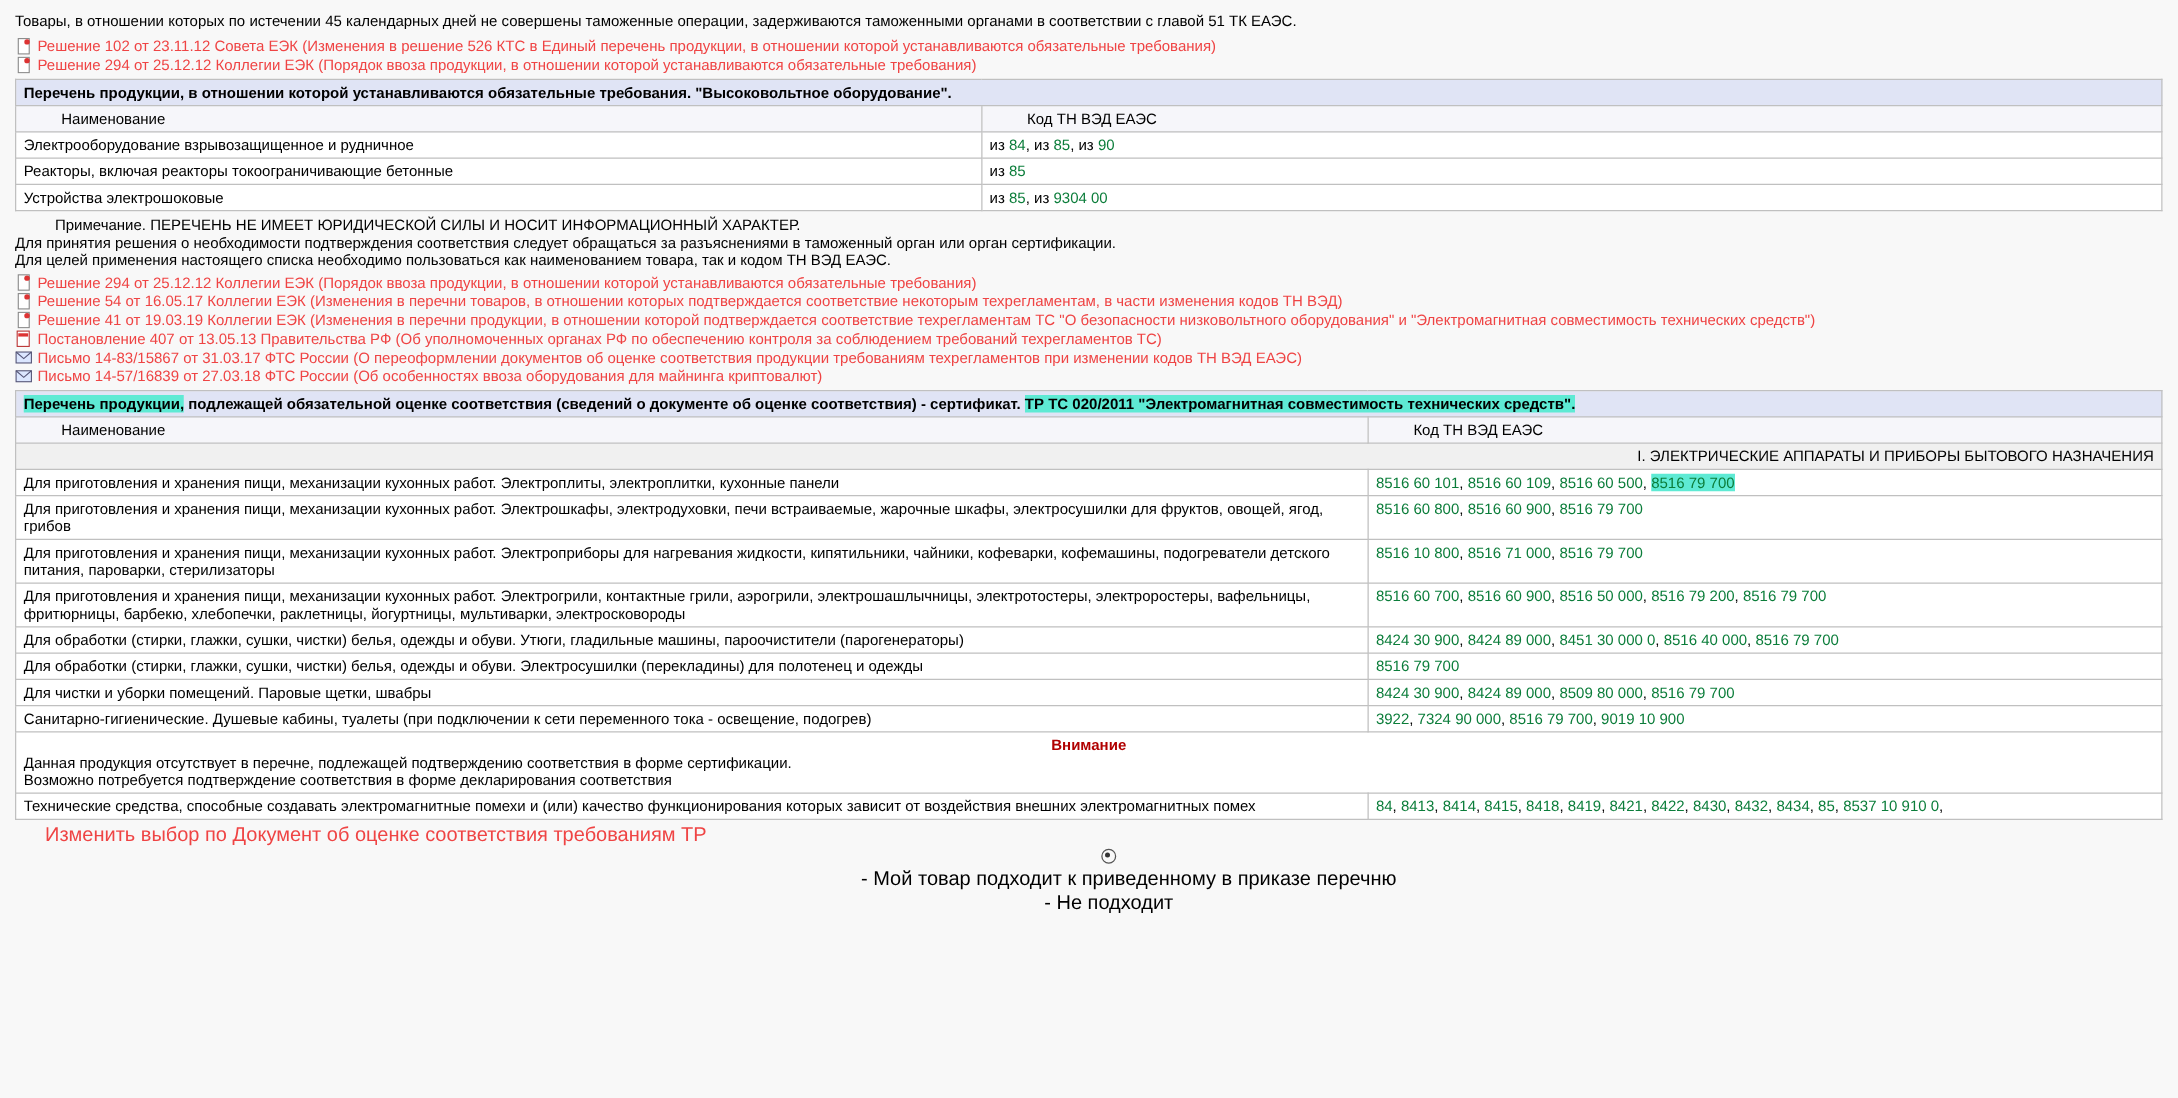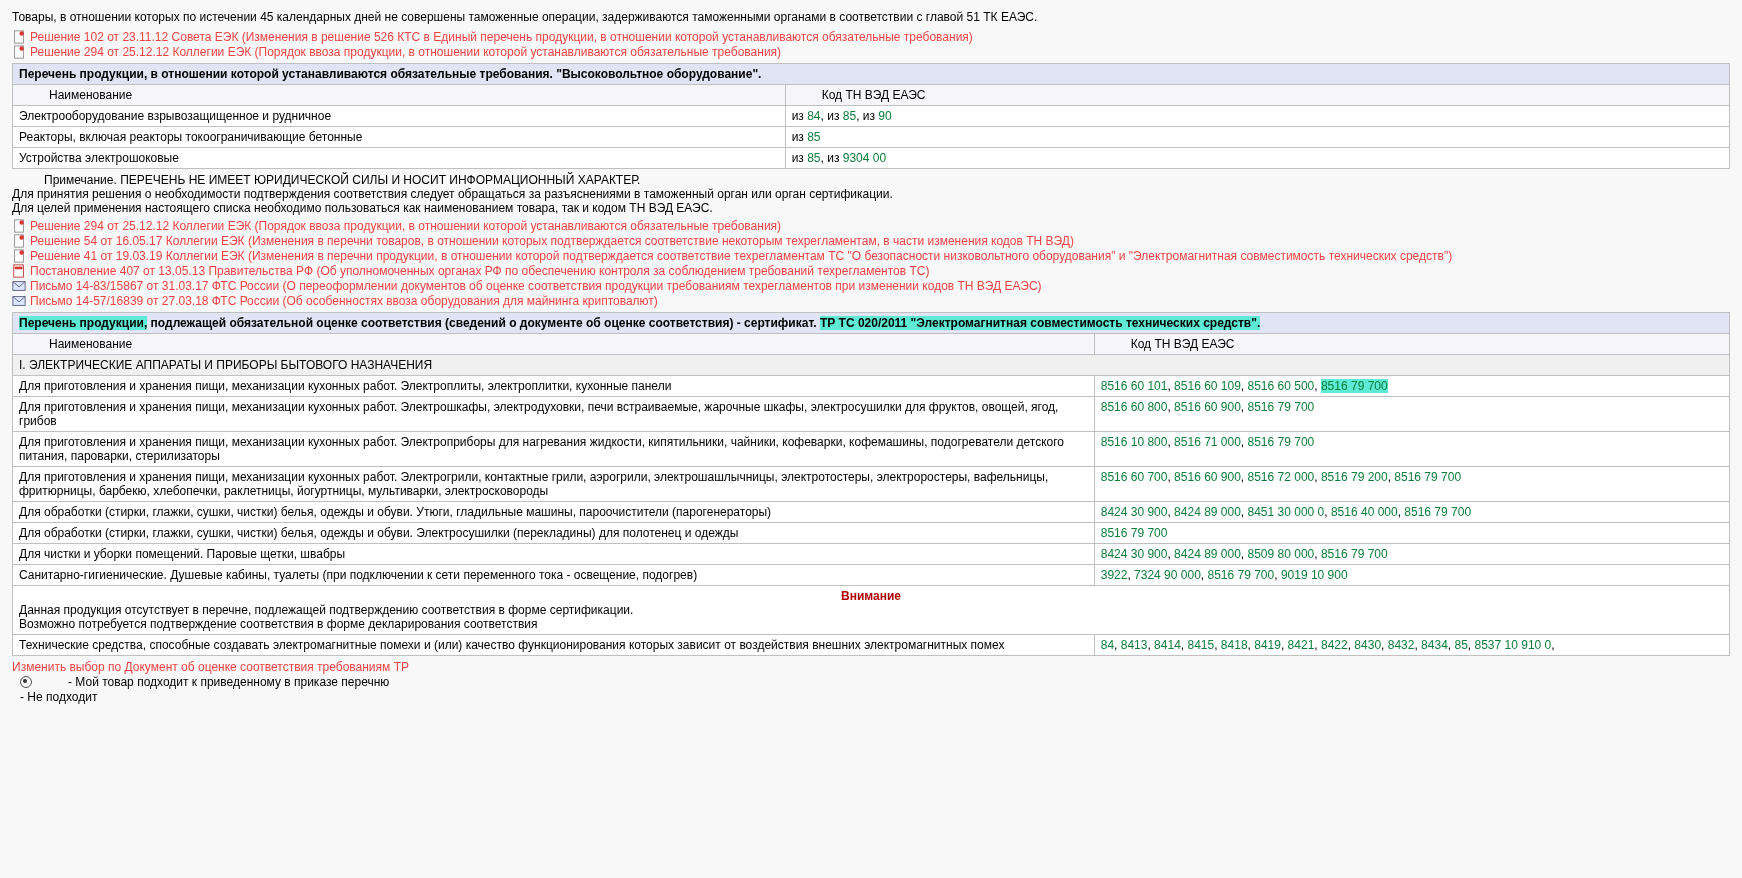--- a/index.html
+++ b/index.html
@@ -8,26 +8,26 @@
   .links-block{margin:4px 0;}
   .link-row{display:flex;align-items:center;gap:4px;margin:1px 0;}
   .icon{width:14px;height:14px;display:inline-block;flex:0 0 14px;}
   a.doclink{color:#ef4444;text-decoration:none;cursor:pointer;}
   a.code{color:#0b7d3a;text-decoration:none;cursor:pointer;}
   .hl{background:#5eead4;}
   table{border-collapse:collapse;width:100%;margin:2px 0 4px 0;background:#fff;}
   th,td{border:1px solid #c0c0c0;padding:3px 6px;text-align:left;vertical-align:top;font-size:12px;}
   .hdr-row th{background:#e0e4f5;font-weight:bold;}
   .colhdr td{background:#f6f6fa;padding-left:36px;}
-  .section td{text-align:left;background:#f0f0f0;}
+  .section td{text-align:right;background:#f0f0f0;}
   .warn-title{color:#b00000;text-align:center;font-weight:bold;}
   .warn-body{text-align:left;}
   .note{margin:3px 0;}
-  .footer{margin-top:4px;font-size:12px;}
-  .radio-row{display:flex;align-items:center;gap:4px;margin:1px 0 1px 8px;}
+  .footer{margin-top:4px;font-size:16px;margin-left:24px;}
+  .radio-row{display:flex;align-items:center;gap:4px;margin:1px 0 1px 8px;flex-direction:column;}
   .radio-dot{width:10px;height:10px;border:1px solid #555;border-radius:50%;display:inline-block;position:relative;}
   .radio-dot.sel::after{content:"";position:absolute;left:2px;top:2px;width:4px;height:4px;background:#333;border-radius:50%;}
   .bold{font-weight:normal;padding-left:32px;}
 </style>
 </head>
 <body>
 
 <div class="page">
 
   <div class="para">Товары, в отношении которых по истечении 45 календарных дней не совершены таможенные операции, задерживаются таможенными органами в соответствии с главой 51 ТК ЕАЭС.</div>
@@ -149,21 +149,21 @@
         <tr>
           <td>Для приготовления и хранения пищи, механизации кухонных работ. Электрошкафы, электродуховки, печи встраиваемые, жарочные шкафы, электросушилки для фруктов, овощей, ягод, грибов</td>
           <td><a class="code">8516 60 800</a>, <a class="code">8516 60 900</a>, <a class="code">8516 79 700</a></td>
         </tr>
         <tr>
           <td>Для приготовления и хранения пищи, механизации кухонных работ. Электроприборы для нагревания жидкости, кипятильники, чайники, кофеварки, кофемашины, подогреватели детского питания, пароварки, стерилизаторы</td>
           <td><a class="code">8516 10 800</a>, <a class="code">8516 71 000</a>, <a class="code">8516 79 700</a></td>
         </tr>
         <tr>
           <td>Для приготовления и хранения пищи, механизации кухонных работ. Электрогрили, контактные грили, аэрогрили, электрошашлычницы, электротостеры, электроростеры, вафельницы, фритюрницы, барбекю, хлебопечки, раклетницы, йогуртницы, мультиварки, электросковороды</td>
-          <td><a class="code">8516 60 700</a>, <a class="code">8516 60 900</a>, <a class="code">8516 72 000</a>, <a class="code">8516 79 200</a>, <a class="code">8516 79 700</a></td>
+          <td><a class="code">8516 60 700</a>, <a class="code">8516 60 900</a>, <a class="code">8516 50 000</a>, <a class="code">8516 79 200</a>, <a class="code">8516 79 700</a></td>
         </tr>
         <tr>
           <td>Для обработки (стирки, глажки, сушки, чистки) белья, одежды и обуви. Утюги, гладильные машины, пароочистители (парогенераторы)</td>
           <td><a class="code">8424 30 900</a>, <a class="code">8424 89 000</a>, <a class="code">8451 30 000 0</a>, <a class="code">8516 40 000</a>, <a class="code">8516 79 700</a></td>
         </tr>
         <tr>
           <td>Для обработки (стирки, глажки, сушки, чистки) белья, одежды и обуви. Электросушилки (перекладины) для полотенец и одежды</td>
           <td><a class="code">8516 79 700</a></td>
         </tr>
         <tr>

